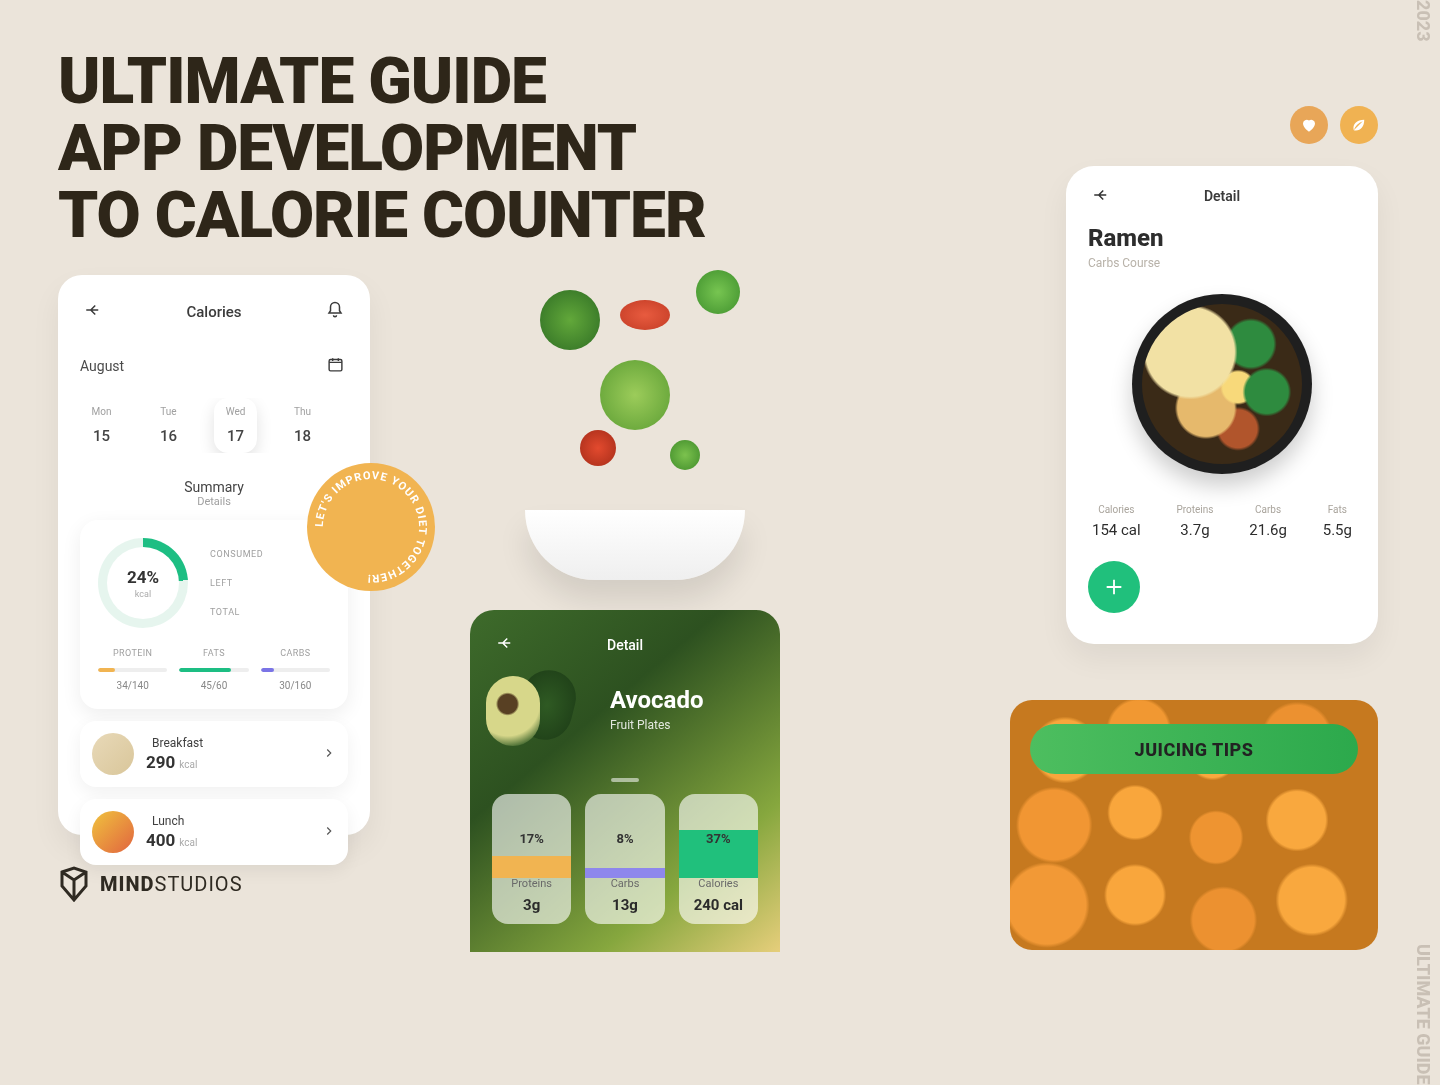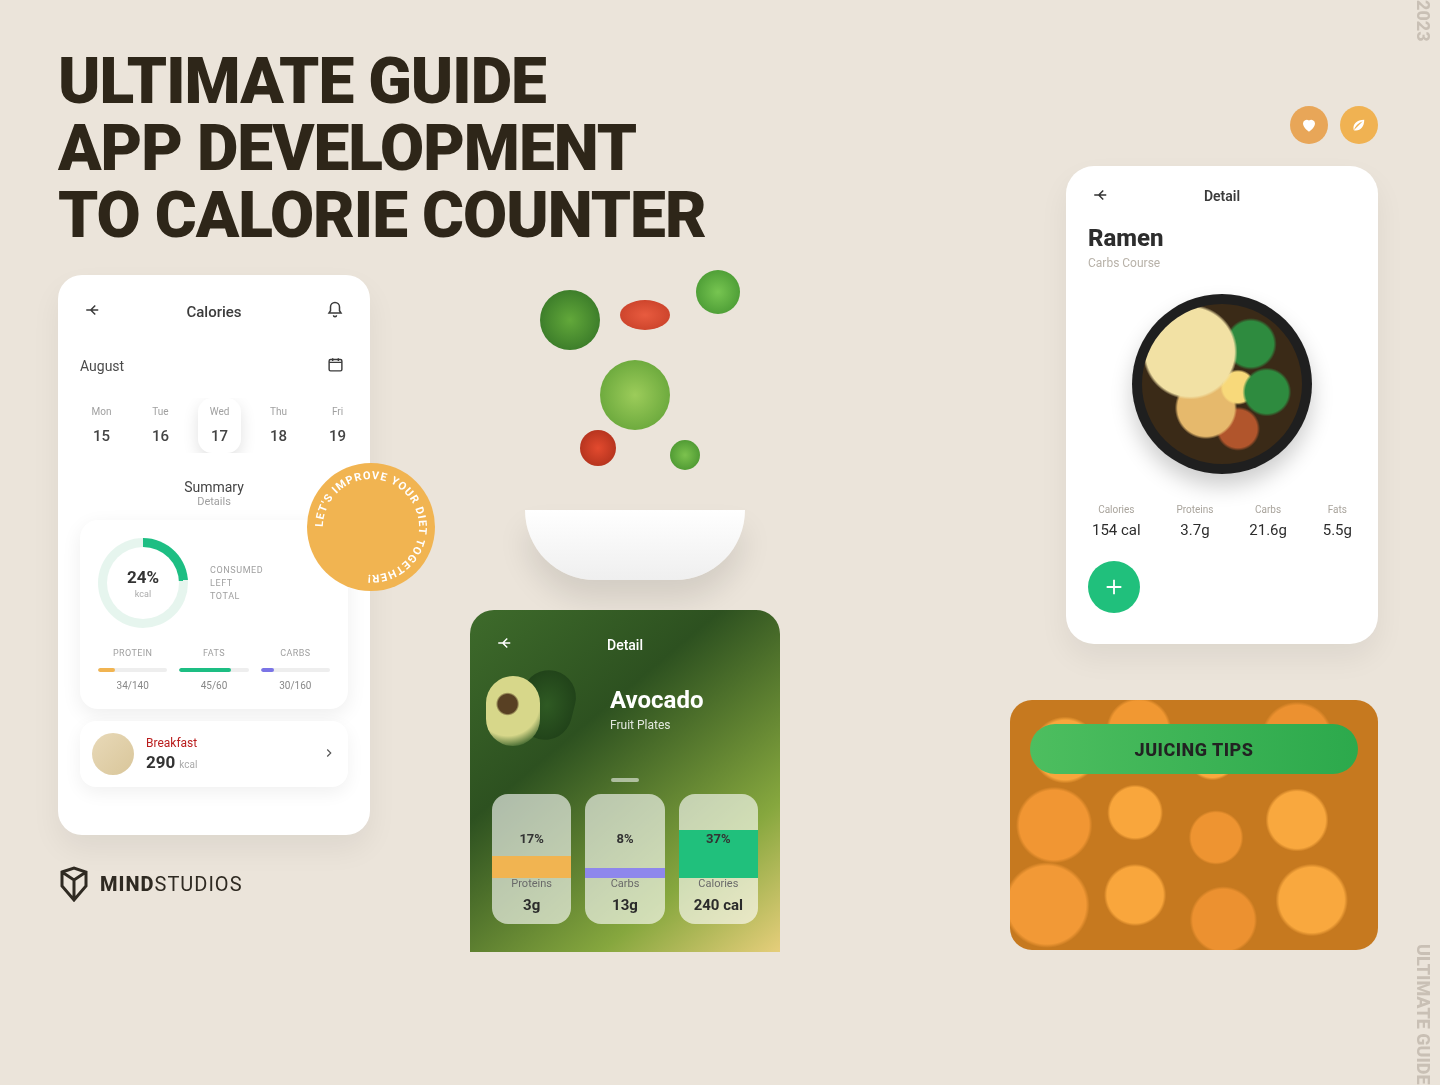--- a/index.html
+++ b/index.html
@@ -69,21 +69,21 @@
   background: #fff;
   border-radius: 24px;
   box-shadow: 0 14px 30px rgba(0,0,0,0.06);
   padding: 22px;
 }
 .cal-header { display: flex; align-items: center; justify-content: space-between; }
 .cal-header .title { font-size: 15px; font-weight: 500; color: #3b3b3b; }
 .icon-btn { background: none; border: none; cursor: pointer; color: #3b3b3b; padding: 4px; }
 .month-row { display: flex; justify-content: space-between; align-items: center; margin-top: 26px; }
 .month-row .month { font-size: 14px; color: #4b4b4b; }
-.days { display: flex; gap: 16px; margin-top: 18px; overflow: hidden; }
+.days { display: flex; gap: 24px; margin-top: 18px; overflow: hidden; }
 .day { width: 43px; text-align: center; padding: 8px 0; border-radius: 14px; flex-shrink: 0; }
 .day.selected { background: #fff; box-shadow: 0 6px 16px rgba(0,0,0,0.12); }
 .day .dname { font-size: 10px; color: #a0a0a0; }
 .day .dnum { font-size: 15px; color: #444; margin-top: 10px; font-weight: 500; }
 .summary-row { display: flex; justify-content: space-between; align-items: center; margin-top: 26px; flex-direction: column; }
 .summary-row .heading { font-size: 14px; color: #444; }
 .summary-row .details-link { font-size: 11px; color: #a0a0a0; }
 .summary-card {
   background: #fff;
   border-radius: 18px;
@@ -93,37 +93,37 @@
 }
 .ring-row { display: flex; align-items: center; gap: 22px; }
 .ring {
   width: 90px; height: 90px; border-radius: 50%;
   background: conic-gradient(#1DBE83 0 24%, #E6F5EE 24% 100%);
   display: flex; align-items: center; justify-content: center;
 }
 .ring-inner { width: 72px; height: 72px; border-radius: 50%; background: #fff; display: flex; flex-direction: column; align-items: center; justify-content: center; }
 .ring-pct { font-size: 17px; font-weight: 700; color: #333; }
 .ring-kcal { font-size: 9px; color: #aaa; margin-top: 2px; }
-.legend { display: flex; flex-direction: column; gap: 3px; }
+.legend { display: flex; flex-direction: column; gap: 19px; }
 .legend span { font-size: 9px; letter-spacing: 0.6px; color: #a0a0a0; }
 .macros { display: flex; justify-content: space-between; margin-top: 20px; gap: 12px; }
 .macro { flex: 1; text-align: center; }
 .macro .mname { font-size: 9px; color: #a0a0a0; letter-spacing: 0.4px; }
 .bar { height: 4px; border-radius: 3px; background: #eee; margin-top: 10px; position: relative; overflow: hidden; }
 .bar .fill { position: absolute; left: 0; top: 0; bottom: 0; border-radius: 3px; }
 .macro .mval { font-size: 10px; color: #888; margin-top: 8px; }
 .meal {
   display: flex; align-items: center; gap: 12px;
   background: #fff; border-radius: 16px; padding: 12px;
   margin-top: 12px; box-shadow: 0 6px 18px rgba(0,0,0,0.06);
 }
 .meal-img { width: 42px; height: 42px; border-radius: 50%; background: linear-gradient(135deg,#E8D9B8,#D9C69A); flex-shrink: 0; }
 .meal-img.lunch { background: linear-gradient(135deg,#F0C33E,#E1643F); }
 .meal-info { flex: 1; }
-.meal-name { font-size: 12px; color: #b91c1c; }
+.meal-name { font-size: 12px; color: #404040; margin-left: 6px; }
 .meal-cals { font-size: 17px; font-weight: 700; color: #333; margin-top: 2px; }
 .meal-cals .unit { font-size: 10px; font-weight: 400; color: #aaa; margin-left: 4px; }
 .chev { color: #555; }
 
 .diet-badge {
   position: absolute;
   top: 463px; left: 307px;
   width: 128px; height: 128px; border-radius: 50%;
   background: #F1B451;
   display: flex; align-items: center; justify-content: center;
@@ -399,20 +399,32 @@
     <div class="meal-info">
       <div class="meal-name">Breakfast</div>
       <div class="meal-cals"><span>290</span><span class="unit">kcal</span></div>
     </div>
     <span class="chev">
       <svg width="14" height="14" viewBox="0 0 24 24" fill="none" stroke="currentColor" stroke-width="2">
           <path d="M9 6l6 6-6 6"></path>
         </svg>
     </span>
   </div>
+  <div class="meal">
+    <div class="meal-img lunch"></div>
+    <div class="meal-info">
+      <div class="meal-name">Lunch</div>
+      <div class="meal-cals"><span>400</span><span class="unit">kcal</span></div>
+    </div>
+    <span class="chev">
+      <svg width="14" height="14" viewBox="0 0 24 24" fill="none" stroke="currentColor" stroke-width="2">
+          <path d="M9 6l6 6-6 6"></path>
+        </svg>
+    </span>
+  </div>
 </div>
 
 <div class="diet-badge">
   <svg viewBox="0 0 128 128">
     <defs>
         <path id="c" d="M64,64 m-48,0 a48,48 0 1,1 96,0 a48,48 0 1,1 -96,0"></path>
       </defs>
     <text fill="#fff" font-size="11" font-weight="700" letter-spacing="1">
       <textPath href="#c" startOffset="0">LET'S IMPROVE YOUR DIET TOGETHER!</textPath>
     </text>

